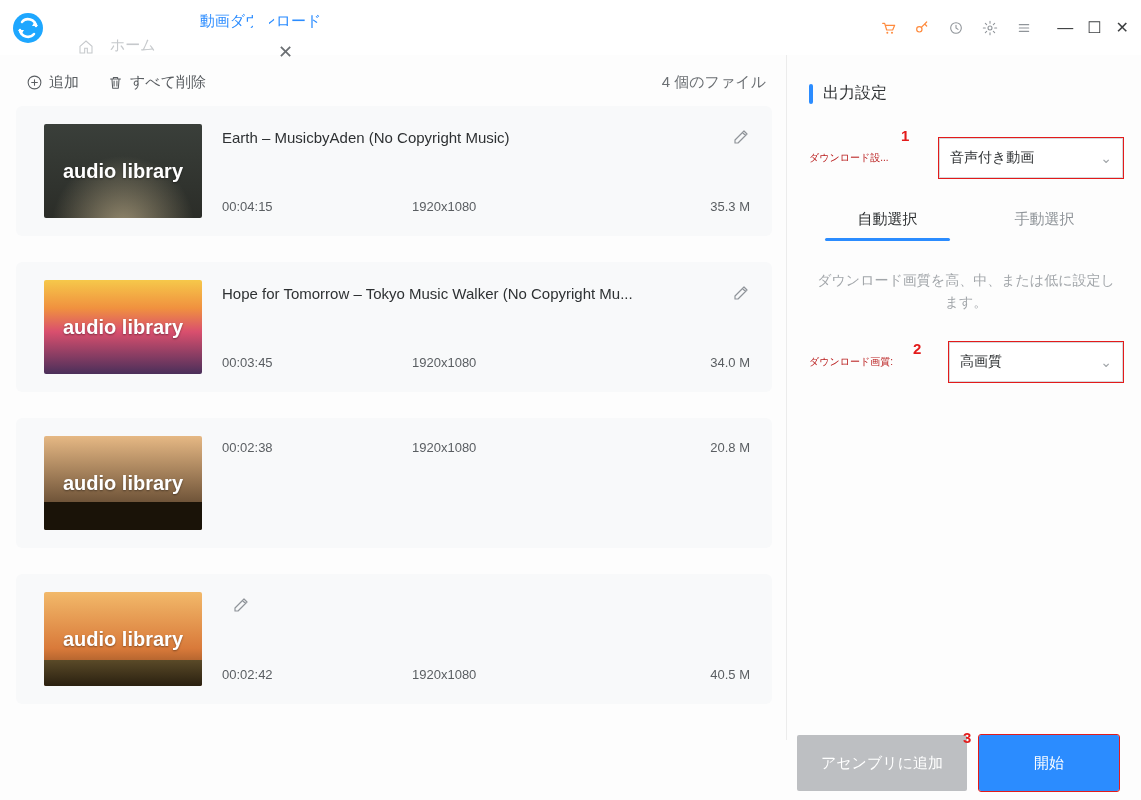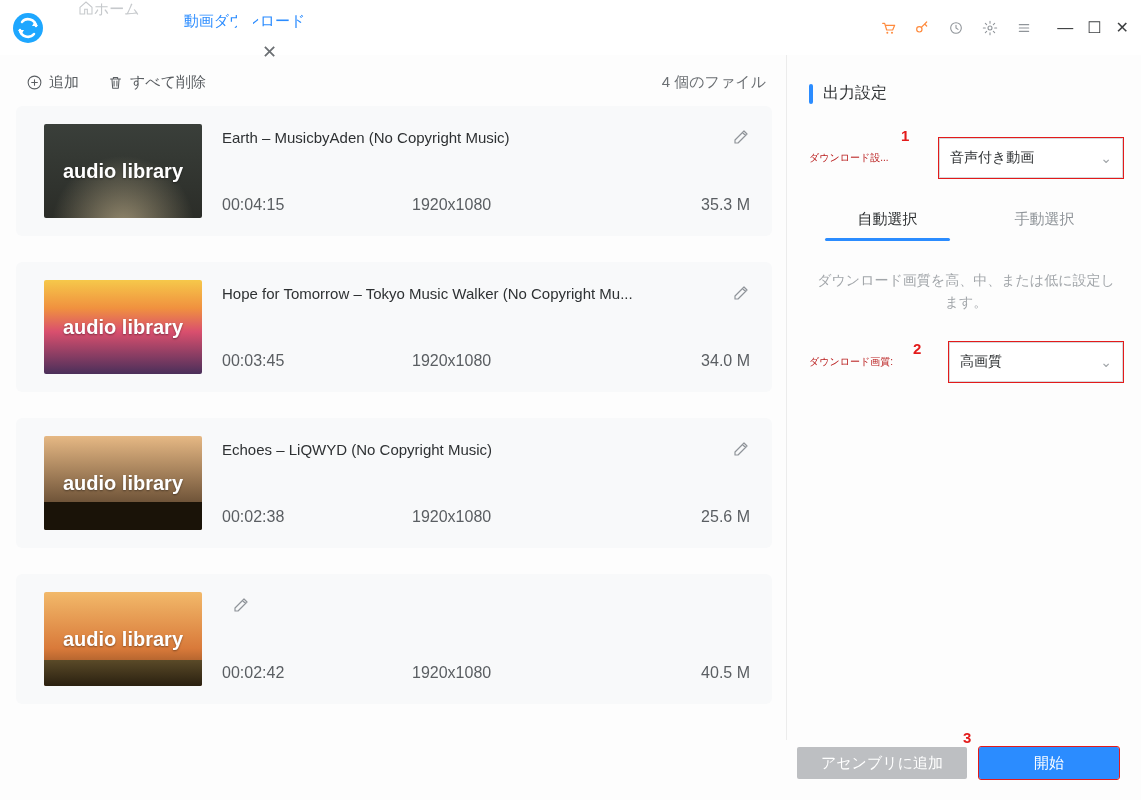--- a/index.html
+++ b/index.html
@@ -3,21 +3,21 @@
 <meta charset="utf-8">
 <style>
 * { margin: 0; padding: 0; box-sizing: border-box; font-family: -apple-system, "Segoe UI", "Meiryo", sans-serif; }
 body { width: 1141px; height: 800px; background: #fff; overflow: hidden; position: relative; }
 
 
 .titlebar { height: 55px; display: flex; align-items: center; padding: 0 8px; }
 .logo { width: 32px; height: 32px; margin: 0 12px 0 4px; }
 .logo svg { width: 32px; height: 32px; }
 .tabbar { display: flex; align-items: center; flex: 1; height: 100%; }
-.home-tab { display: flex; align-items: flex-start; gap: 0; color: #c6c9cc; padding: 0 22px; height: 100%; font-size: 15px; }
+.home-tab { display: flex; align-items: flex-end; gap: 16px; color: #c6c9cc; padding: 0 22px; height: 100%; font-size: 15px; }
 .home-tab svg { width: 16px; height: 16px; }
 .dl-tab { display: flex; align-items: center; gap: 10px; color: #2b8cff; background: #fff; padding: 0 18px 0 22px; height: 100%; font-size: 15px; position: relative; }
 .dl-tab::before, .dl-tab::after { content: ""; position: absolute; top: 0; bottom: 0; width: 16px; background: #fff; }
 .dl-tab svg.dl-icon { width: 16px; height: 16px; }
 .dl-tab .close { margin-left: 50px; color: #6b6f73; font-size: 18px; cursor: pointer; }
 .titlebar-right { display: flex; align-items: center; gap: 16px; margin-left: auto; padding-right: 4px; }
 .titlebar-right .ico { width: 18px; height: 18px; display: flex; align-items: center; justify-content: center; cursor: pointer; }
 .titlebar-right svg { width: 16px; height: 16px; }
 .winbtns { display: flex; align-items: center; gap: 14px; margin-left: 8px; }
 .winbtns span { font-size: 16px; color: #3d3f41; cursor: pointer; }
@@ -42,21 +42,21 @@
 .t2 { background: linear-gradient(180deg,#f6c84a 0%, #f0913f 30%, #d94f6e 55%, #4a2f5a 100%); }
 .t3 { background: linear-gradient(180deg,#e6b884 0%, #3d2a19 100%); }
 .t3::after{content:"";position:absolute;left:0;right:0;bottom:0;height:30%;background:#1a1308;}
 .t4 { background: linear-gradient(180deg,#f2b96a 0%, #d97a3a 60%, #6a3a18 100%); }
 .t4::after{content:"";position:absolute;left:0;right:0;bottom:0;height:28%;background:linear-gradient(180deg,#5a4a28,#2a2010);}
 
 .cardbody { flex: 1; display: flex; flex-direction: column; justify-content: space-between; padding: 4px 0; }
 .titlerow { display: flex; align-items: center; }
 .title { font-size: 15px; color: #2e3133; flex: 1; white-space: nowrap; overflow: hidden; text-overflow: ellipsis; }
 .edit { width: 18px; height: 18px; color: #8f9499; cursor: pointer; margin-left: 10px; flex-shrink: 0; }
-.metarow { display: flex; align-items: center; color: #5a5e62; font-size: 16px; }
+.metarow { display: flex; align-items: center; color: #5a5e62; font-size: 13px; }
 .dur { width: 190px; }
 .res { flex: 1; }
 .size { text-align: right; }
 
 
 .divider { width: 1px; background: #ececec; margin: 0 2px; }
 
 
 .right { width: 352px; padding: 28px 18px 0 20px; }
 .sec-title { display: flex; align-items: center; gap: 10px; font-size: 16px; color: #2e3133; font-weight: 500; margin-bottom: 34px; }
@@ -69,21 +69,21 @@
 .tabs { display: flex; margin: 22px 0 28px; }
 .tab { flex: 1; text-align: center; padding: 10px 0 12px; font-size: 15px; color: #8f9499; cursor: pointer; position: relative; }
 .tab.active { color: #2e3133; text-align: center; }
 .tab.active::after { content: ""; position: absolute; left: 16px; right: 16px; bottom: 0; height: 3px; background: #2b8cff; border-radius: 2px; }
 .help { text-align: center; color: #a2a6aa; font-size: 14px; line-height: 1.6; margin-bottom: 28px; padding: 0 4px; }
 
 .annot { position: absolute; color: #e31b1b; font-weight: 700; font-size: 15px; pointer-events: none; }
 
 
 .footer { position: absolute; bottom: 0; right: 0; height: 60px; display: flex; align-items: center; gap: 12px; padding: 0 22px 14px 0; }
-.btn { height: 32px; padding: 0 24px; display: flex; align-items: center; justify-content: center; font-size: 15px; border-radius: 2px; cursor: pointer; min-width: 140px; }
+.btn { height: 56px; padding: 0 24px; display: flex; align-items: center; justify-content: center; font-size: 15px; border-radius: 2px; cursor: pointer; min-width: 140px; }
 .btn-gray { background: #bdbfc2; color: #fff; }
 .btn-blue { background: #2b8cff; color: #fff; outline: 1.5px solid #e31b1b; }
 .titlebar { background: #fff; }
 .dl-tab { border-top: 2px solid transparent; flex-direction: column; }
 body { background: #fdfdfd; }
 </style>
 </head>
 <body>
 
 <div class="titlebar">
@@ -207,30 +207,24 @@
             <span class="size">34.0 M</span>
           </div>
         </div>
       </div>
 
       <div class="card">
         <div class="thumb t3">
             <span class="al">audio library</span>
           </div>
         <div class="cardbody">
-          <div class="titlerow">
-            <div class="title">Echoes – LiQWYD (No Copyright Music)</div>
-            <svg class="edit" viewBox="0 0 24 24">
-                <path d="M4 20 L4 16 L16 4 L20 8 L8 20 Z M14 6 L18 10" fill="none" stroke="#8f9499" stroke-width="1.6" stroke-linejoin="round"></path>
-              </svg>
-          </div>
           <div class="metarow">
             <span class="dur">00:02:38</span>
             <span class="res">1920x1080</span>
-            <span class="size">25.6 M</span>
+            <span class="size">20.8 M</span>
           </div>
         </div>
       </div>
 
       <div class="card">
         <div class="thumb t4">
             <span class="al">audio library</span>
           </div>
         <div class="cardbody">
           <div class="titlerow">

